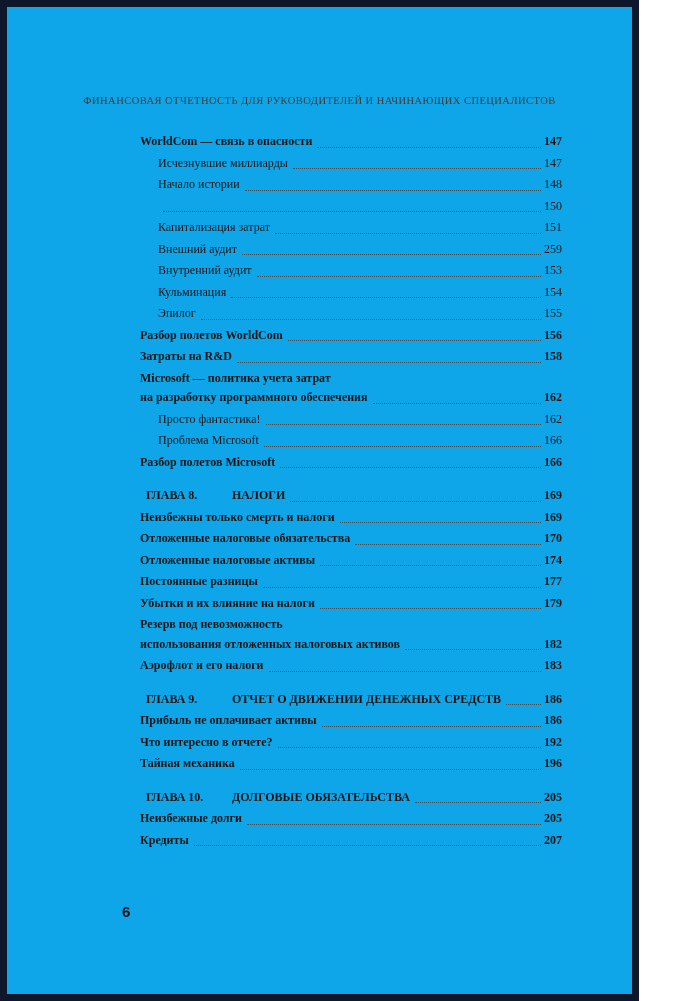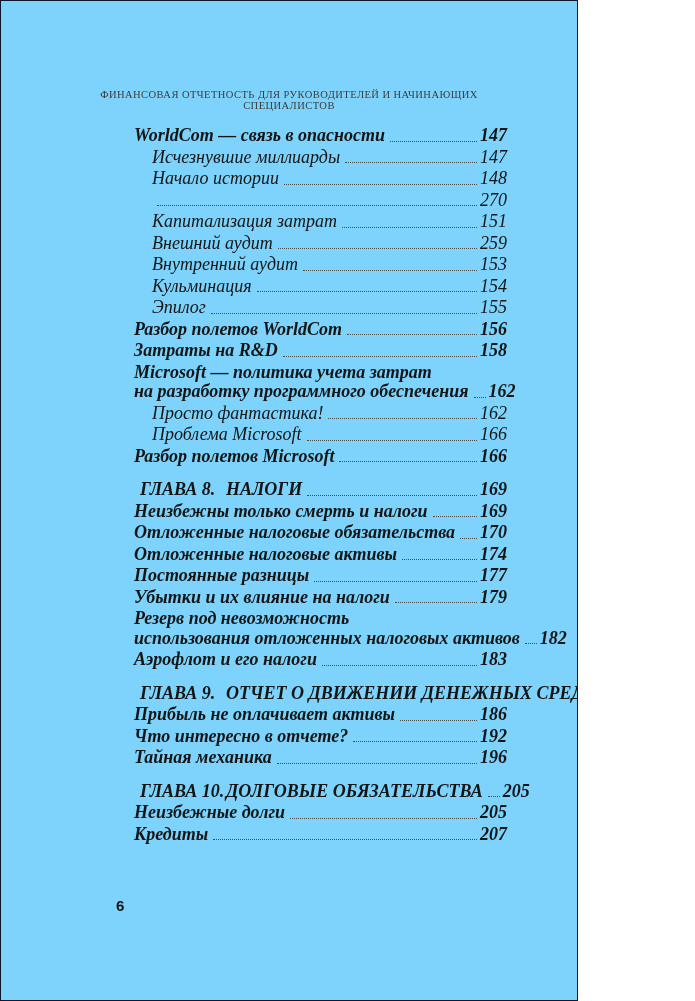--- a/index.html
+++ b/index.html
@@ -1,22 +1,22 @@
 <!DOCTYPE html>
 <html><head>
 <meta charset="utf-8">
 <style>
   html, body { margin: 0; padding: 0; background: #ffffff; }
   .page {
     position: relative;
-    width: 578px;
+    width: 639px;
     height: 1001px;
     box-sizing: border-box;
-    background: #7dd3fc;
-    border: 1px solid #0f172a;
+    background: #0ea5e9;
+    border: 7px solid #0f172a;
     font-family: "Liberation Serif", serif;
     color: #151515;
     overflow: hidden;
   }
   .running-head {
     position: absolute;
     top: 88px;
     left: 60px;
     right: 60px;
     text-align: center;
@@ -30,22 +30,21 @@
     top: 124px;
     left: 115px;
     right: 70px;
   }
   .entry { }
   .entry .line {
     display: flex;
     align-items: center;
     height: 21.5px;
     line-height: 21.5px;
-    font-size: 18px;
-    font-style: italic;
+    font-size: 12px;
   }
   .entry .line + .line { margin-top: -2px; }
   .entry.section { padding-left: 18px; font-weight: 700; }
   .entry.sub { padding-left: 36px; font-weight: 400; }
   .entry.chapter { padding-left: 0; font-weight: 700; margin-top: 12px; margin-left: 24px; }
   .chap-label {
     flex: 0 0 auto;
     width: 86px;
     font-weight: 700;
   }
@@ -92,21 +91,21 @@
       <div class="entry sub">
         <div class="line">
           <span class="t">Начало истории</span>
           <span class="leader"></span>
           <span class="pg">148</span>
         </div>
       </div>
       <div class="entry sub">
         <div class="line">
           <span class="leader"></span>
-          <span class="pg">270</span>
+          <span class="pg">150</span>
         </div>
       </div>
       <div class="entry sub">
         <div class="line">
           <span class="t">Капитализация затрат</span>
           <span class="leader"></span>
           <span class="pg">151</span>
         </div>
       </div>
       <div class="entry sub">

